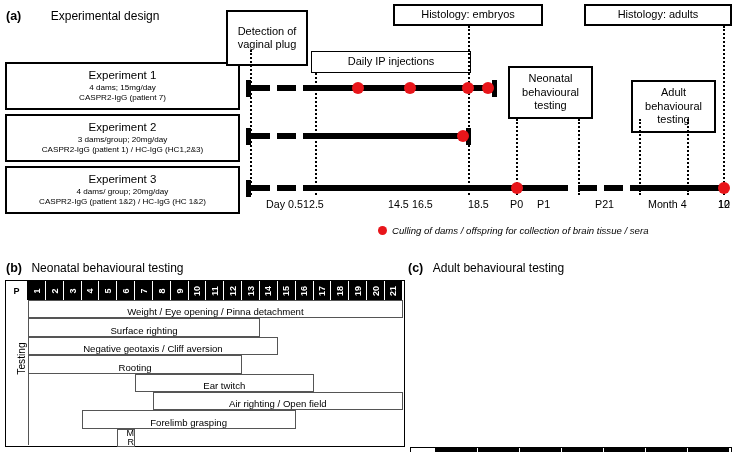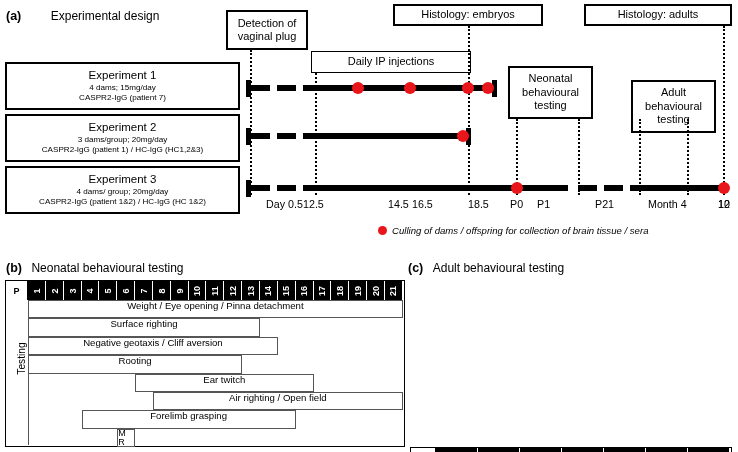--- a/index.html
+++ b/index.html
@@ -98,21 +98,21 @@
     border-right: 1.6px solid #000;
   }
   .hdr-rot { transform: rotate(-90deg); }
   .span-cell {
     box-sizing: border-box;
     position: absolute;
     border: 1.1px solid #555;
     background: #fff;
     font-size: 9.6px;
     display: flex;
-    align-items: flex-start;
+    align-items: flex-end;
     justify-content: center;
     text-align: center;
     line-height: 1.05;
   }
   .side-label {
     position: absolute;
     font-size: 10.2px;
     transform: rotate(-90deg);
     transform-origin: center center;
     white-space: nowrap;
@@ -136,21 +136,21 @@
   <div class="exp-title">Experiment 2</div>
   <div class="exp-sub">3 dams/group; 20mg/day</div>
   <div class="exp-sub">CASPR2-IgG (patient 1) / HC-IgG (HC1,2&amp;3)</div>
 </div>
 <div class="box abs" style="left:5px; top:166px; width:235px; height:48px;">
   <div class="exp-title">Experiment 3</div>
   <div class="exp-sub">4 dams/ group; 20mg/day</div>
   <div class="exp-sub">CASPR2-IgG (patient 1&amp;2) / HC-IgG (HC 1&amp;2)</div>
 </div>
 
-<div class="box abs" style="left:226px; top:10px; width:82px; height:40px;align-items:center;">
+<div class="box abs" style="left:226px; top:10px; width:82px; height:56px;align-items:center;">
   <div class="ev-label">Detection of</div>
   <div class="ev-label">vaginal plug</div>
 </div>
 
 <div class="box-thin abs" style="left:311px; top:51px; width:160px; height:22px;">
   <div class="ev-label">Daily IP injections</div>
 </div>
 
 <div class="box abs" style="left:393px; top:4px; width:150px; height:22px;">
   <div class="ev-label">Histology: embryos</div>

